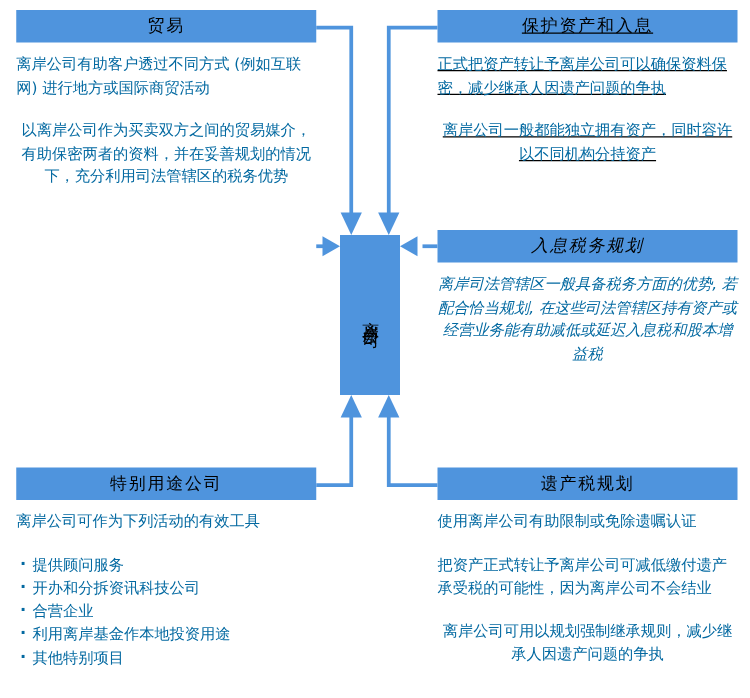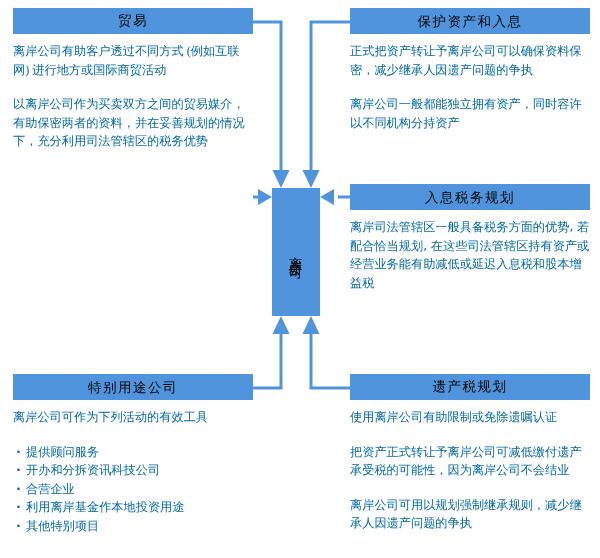--- a/index.html
+++ b/index.html
@@ -35,39 +35,39 @@
     overflow: hidden;
   }
 
   .panel-body {
     font-size: 12.2px;
     line-height: 18.5px;
     color: #0369a1;
     padding-top: 8px;
   }
   .panel-body p { margin: 0 0 16px 0; }
-  .panel-body p:last-child { margin-bottom: 0; }
+  .panel-body p:last-child { margin-bottom: 0; text-align: center; }
 
   .panel-body ul { list-style: none; margin: 0; padding: 0; }
   .panel-body li { padding-left: 13px; position: relative; line-height: 18.5px; }
   .panel-body li::before {
     content: ".";
     position: absolute;
     left: 3px;
     top: -3px;
     font-size: 13px;
     font-weight: bold;
   }
   .list-intro { margin: 0; }
 
   
-  #panel-trade           { left: 13px;  top: 8px;   width: 240px; font-family: Liberation Serif, serif; }
-  #panel-asset-protect   { left: 350px; top: 8px;   width: 240px; }
+  #panel-trade           { left: 13px;  top: 8px;   width: 240px; }
+  #panel-asset-protect   { left: 350px; top: 8px;   width: 240px; text-decoration: underline; }
   #panel-investment      { left: 13px;  top: 184px; width: 240px; }
-  #panel-income-tax      { left: 350px; top: 184px; width: 240px; }
+  #panel-income-tax      { left: 350px; top: 184px; width: 240px; font-style: italic; }
   #panel-spv             { left: 13px;  top: 374px; width: 240px; }
   #panel-estate-tax      { left: 350px; top: 374px; width: 240px; font-family: Liberation Serif, serif; }
 
   
   #center-node {
     position: absolute;
     left: 272px; top: 188px;
     width: 48px; height: 128px;
     background: #4f94dd;
   }

